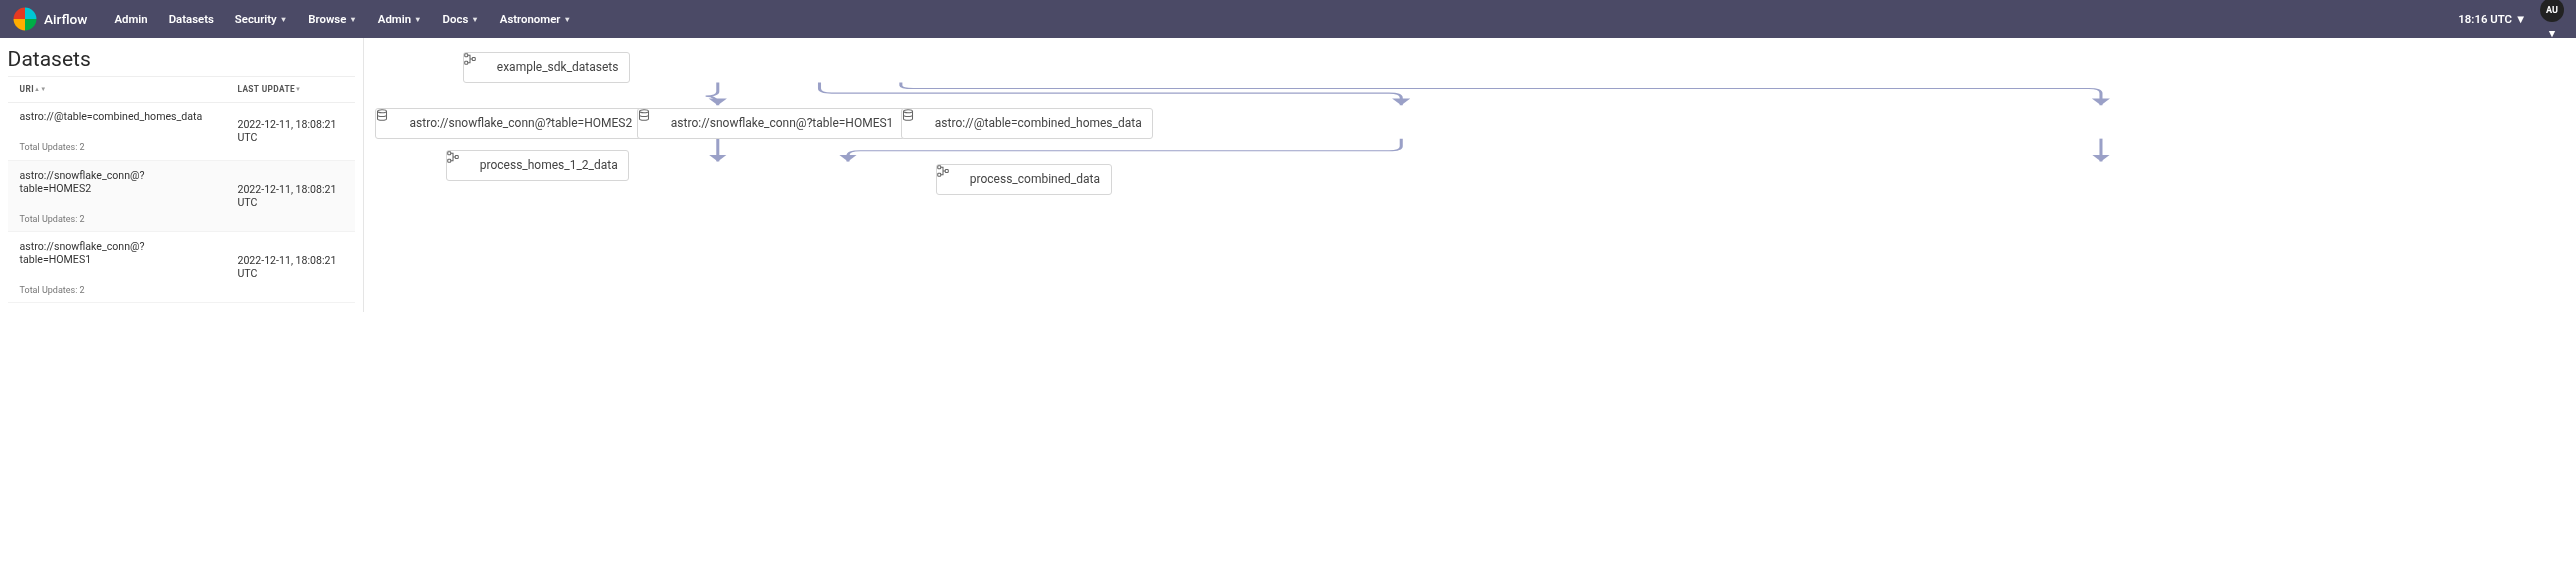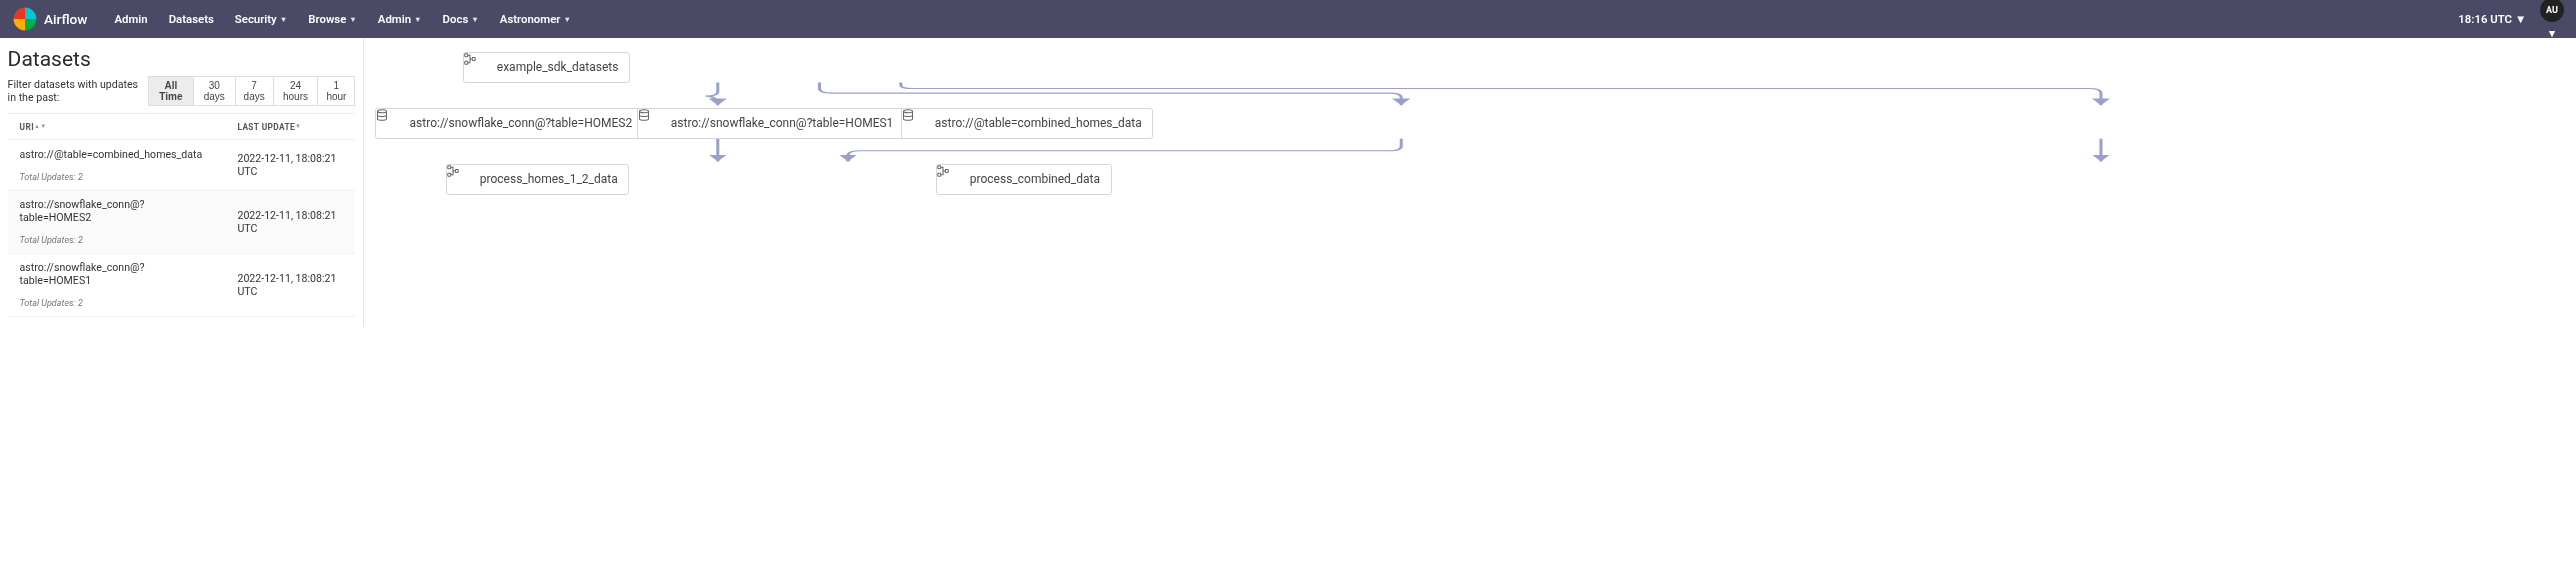--- a/index.html
+++ b/index.html
@@ -34,37 +34,37 @@
 .search-wrap svg { opacity: 0.6; flex-shrink: 0; }
 .search-input { border: none; outline: none; font-size: 10.6px; flex: 1; color: #333; }
 .search-input::placeholder { color: #888; }
 
 .ds-table { width: 100%; border-collapse: collapse; }
 .ds-table th { text-align: left; font-size: 8.3px; letter-spacing: 0.4px; color: #555; font-weight: 700; text-transform: uppercase; padding: 7.6px 12px; border-top: 0.8px solid #eee; border-bottom: 0.8px solid #eee; }
 .ds-table th.last { text-align: left; }
 .ds-table td { padding: 7.6px 12px; border-bottom: 0.8px solid #f2f2f2; vertical-align: middle; font-size: 10.6px; color: #333; }
 .ds-row.odd { background: #fafafa; }
 .ds-uri { color: #333; }
-.ds-sub { font-size: 9px; color: #777; margin-top: 11px; font-style: italic; }
+.ds-sub { font-size: 9px; color: #777; margin-top: 19px; }
 .th-sort { display: inline-flex; align-items: center; gap: 0; cursor: pointer; }
 .sort-icons { display: inline-flex; flex-direction: column; line-height: 4.6px; font-size: 6px; color: #999; }
 
 
 .graph { position: relative; width: 100%; height: 243px; }
 .graph svg { position: absolute; inset: 0; width: 100%; height: 100%; pointer-events: none; }
 .node { position: absolute; background: #fff; border: 0.8px solid #d6d6d6; border-radius: 3px; padding: 7.6px 10.6px; display: flex; align-items: flex-end; gap: 10.6px; font-size: 12px; color: #444; box-shadow: 0 0 0 rgba(0,0,0,0); white-space: nowrap; cursor: pointer; }
 .node .icon { width: 12px; height: 12px; display: flex; align-items: center; justify-content: center; flex-shrink: 0; }
 .node .icon svg { width: 12px; height: 12px; }
 
 
 .n-root { left: 91px; top: 6px; }
 .n-ds1 { left: 3.8px; top: 62px; }
 .n-ds2 { left: 265px; top: 62px; }
 .n-ds3 { left: 529px; top: 62px; }
-.n-proc1 { left: 74px; top: 118px; }
+.n-proc1 { left: 74px; top: 104px; }
 .n-proc2 { left: 564px; top: 118px; }
 </style>
 </head>
 <body>
 
 <div class="navbar">
   <div class="brand">
     <span class="brand-logo">
       <svg viewBox="0 0 34 34">
           <g transform="translate(17,17)">
@@ -117,28 +117,20 @@
       <span class="caret">▼</span>
     </div>
   </div>
 </div>
 
 <div class="main">
 
   <div class="left-panel">
     <h1 class="page-title">Datasets</h1>
 
-    <div class="filter-row">
-      <span class="filter-label">Filter datasets with updates in the past:</span>
-      <button class="filter-btn active">All Time</button>
-      <button class="filter-btn">30 days</button>
-      <button class="filter-btn">7 days</button>
-      <button class="filter-btn">24 hours</button>
-      <button class="filter-btn">1 hour</button>
-    </div>
 
 
     <table class="ds-table">
       <thead>
         <tr>
           <th>
             <span class="th-sort">
                 <span>URI</span>
                 <span class="sort-icons">▲▼</span>
               </span>

